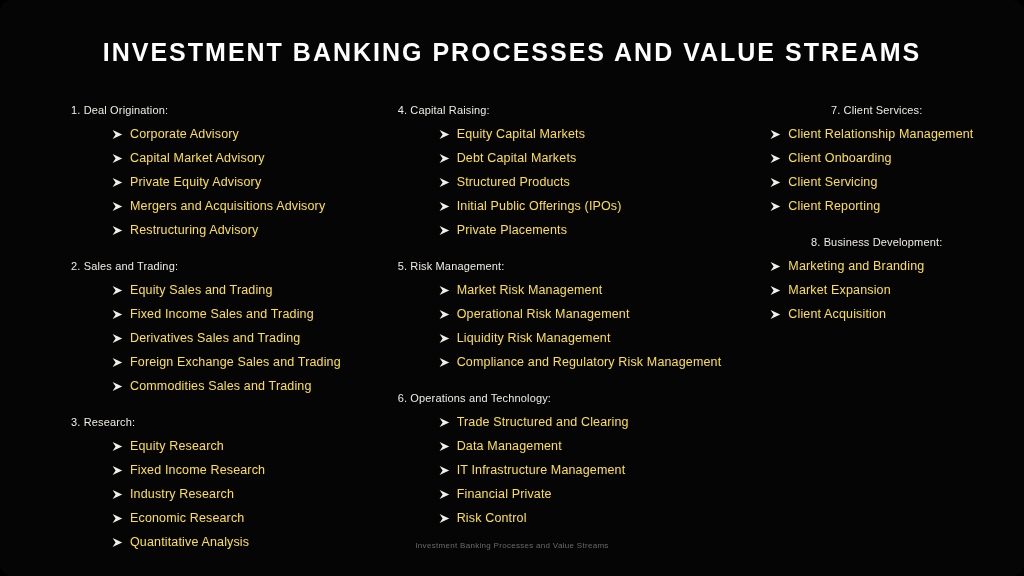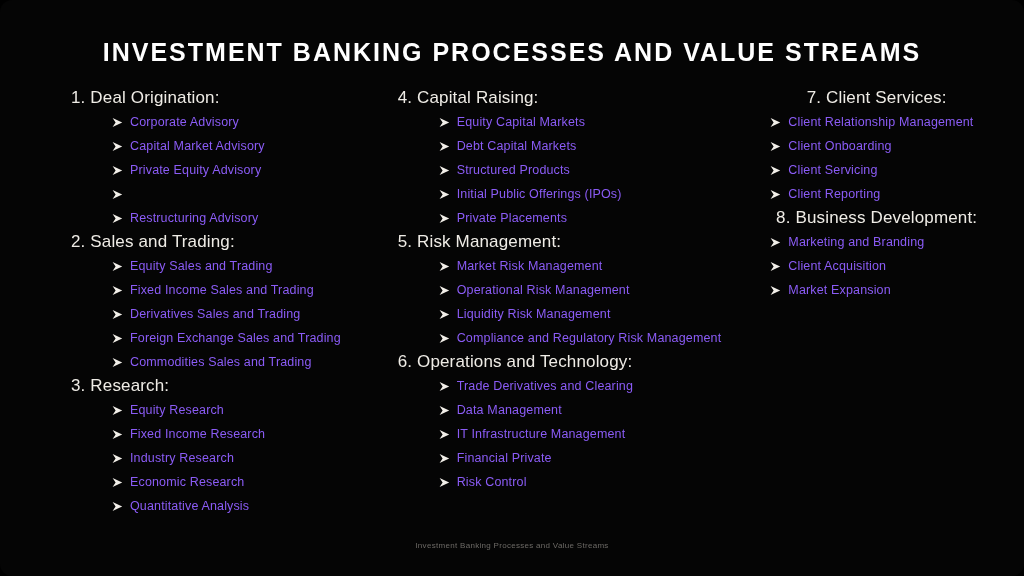--- a/index.html
+++ b/index.html
@@ -50,44 +50,45 @@
   }
   .col-0 { width: 330px; padding-left: 71px; }
   .col-1 { width: 330px; padding-left: 17px; }
   .col-2 { width: 314px; padding-left: 8px; text-align: center; }
 
   .section { display: flex; flex-direction: column; }
 
   .section-heading {
     height: 24px;
     line-height: 24px;
-    font-size: 17px;
+    font-size: 11px;
     color: #efece6;
     letter-spacing: 0.15px;
     white-space: nowrap;
+    margin-top: 12px;
   }
   .bullet-row {
     height: 24px;
     line-height: 24px;
     display: flex;
     flex-direction: row;
     align-items: center;
     padding-left: 41px;
     white-space: nowrap;
   }
   .bullet-arrow {
     width: 18px;
     flex: 0 0 18px;
     display: inline-block;
     line-height: 0;
   }
   .bullet-arrow svg { display: block; }
   .bullet-text {
     font-size: 12.5px;
-    color: #8b5cf6;
+    color: #fde047;
     letter-spacing: 0.15px;
   }
   #footer {
     position: absolute;
     top: 541px;
     left: 0;
     width: 1024px;
     text-align: center;
     font-size: 8px;
     color: #6d6a66;
@@ -129,20 +130,21 @@
               </svg>
             </span>
             <span class="bullet-text">Private Equity Advisory</span>
           </div>
           <div class="bullet-row">
             <span class="bullet-arrow">
               <svg width="11" height="11" viewBox="0 0 11 11" aria-hidden="true">
                 <path d="M0.6 1.1 L10.2 5.5 L0.6 9.9 L3.6 5.5 Z" fill="#f2efe9"></path>
               </svg>
             </span>
+            <span class="bullet-text">Mergers and Acquisitions Advisory</span>
           </div>
           <div class="bullet-row">
             <span class="bullet-arrow">
               <svg width="11" height="11" viewBox="0 0 11 11" aria-hidden="true">
                 <path d="M0.6 1.1 L10.2 5.5 L0.6 9.9 L3.6 5.5 Z" fill="#f2efe9"></path>
               </svg>
             </span>
             <span class="bullet-text">Restructuring Advisory</span>
           </div>
         </div>
@@ -313,21 +315,21 @@
           </div>
         </div>
         <div class="section">
           <div class="section-heading">6. Operations and Technology:</div>
           <div class="bullet-row">
             <span class="bullet-arrow">
               <svg width="11" height="11" viewBox="0 0 11 11" aria-hidden="true">
                 <path d="M0.6 1.1 L10.2 5.5 L0.6 9.9 L3.6 5.5 Z" fill="#f2efe9"></path>
               </svg>
             </span>
-            <span class="bullet-text">Trade Derivatives and Clearing</span>
+            <span class="bullet-text">Trade Structured and Clearing</span>
           </div>
           <div class="bullet-row">
             <span class="bullet-arrow">
               <svg width="11" height="11" viewBox="0 0 11 11" aria-hidden="true">
                 <path d="M0.6 1.1 L10.2 5.5 L0.6 9.9 L3.6 5.5 Z" fill="#f2efe9"></path>
               </svg>
             </span>
             <span class="bullet-text">Data Management</span>
           </div>
           <div class="bullet-row">
@@ -401,29 +403,29 @@
               </svg>
             </span>
             <span class="bullet-text">Marketing and Branding</span>
           </div>
           <div class="bullet-row">
             <span class="bullet-arrow">
               <svg width="11" height="11" viewBox="0 0 11 11" aria-hidden="true">
                 <path d="M0.6 1.1 L10.2 5.5 L0.6 9.9 L3.6 5.5 Z" fill="#f2efe9"></path>
               </svg>
             </span>
+            <span class="bullet-text">Market Expansion</span>
+          </div>
+          <div class="bullet-row">
+            <span class="bullet-arrow">
+              <svg width="11" height="11" viewBox="0 0 11 11" aria-hidden="true">
+                <path d="M0.6 1.1 L10.2 5.5 L0.6 9.9 L3.6 5.5 Z" fill="#f2efe9"></path>
+              </svg>
+            </span>
             <span class="bullet-text">Client Acquisition</span>
-          </div>
-          <div class="bullet-row">
-            <span class="bullet-arrow">
-              <svg width="11" height="11" viewBox="0 0 11 11" aria-hidden="true">
-                <path d="M0.6 1.1 L10.2 5.5 L0.6 9.9 L3.6 5.5 Z" fill="#f2efe9"></path>
-              </svg>
-            </span>
-            <span class="bullet-text">Market Expansion</span>
           </div>
         </div>
       </div>
     </div>
 
   <div id="footer">Investment Banking Processes and Value Streams</div>
 
 </div>
 
 </body></html>

